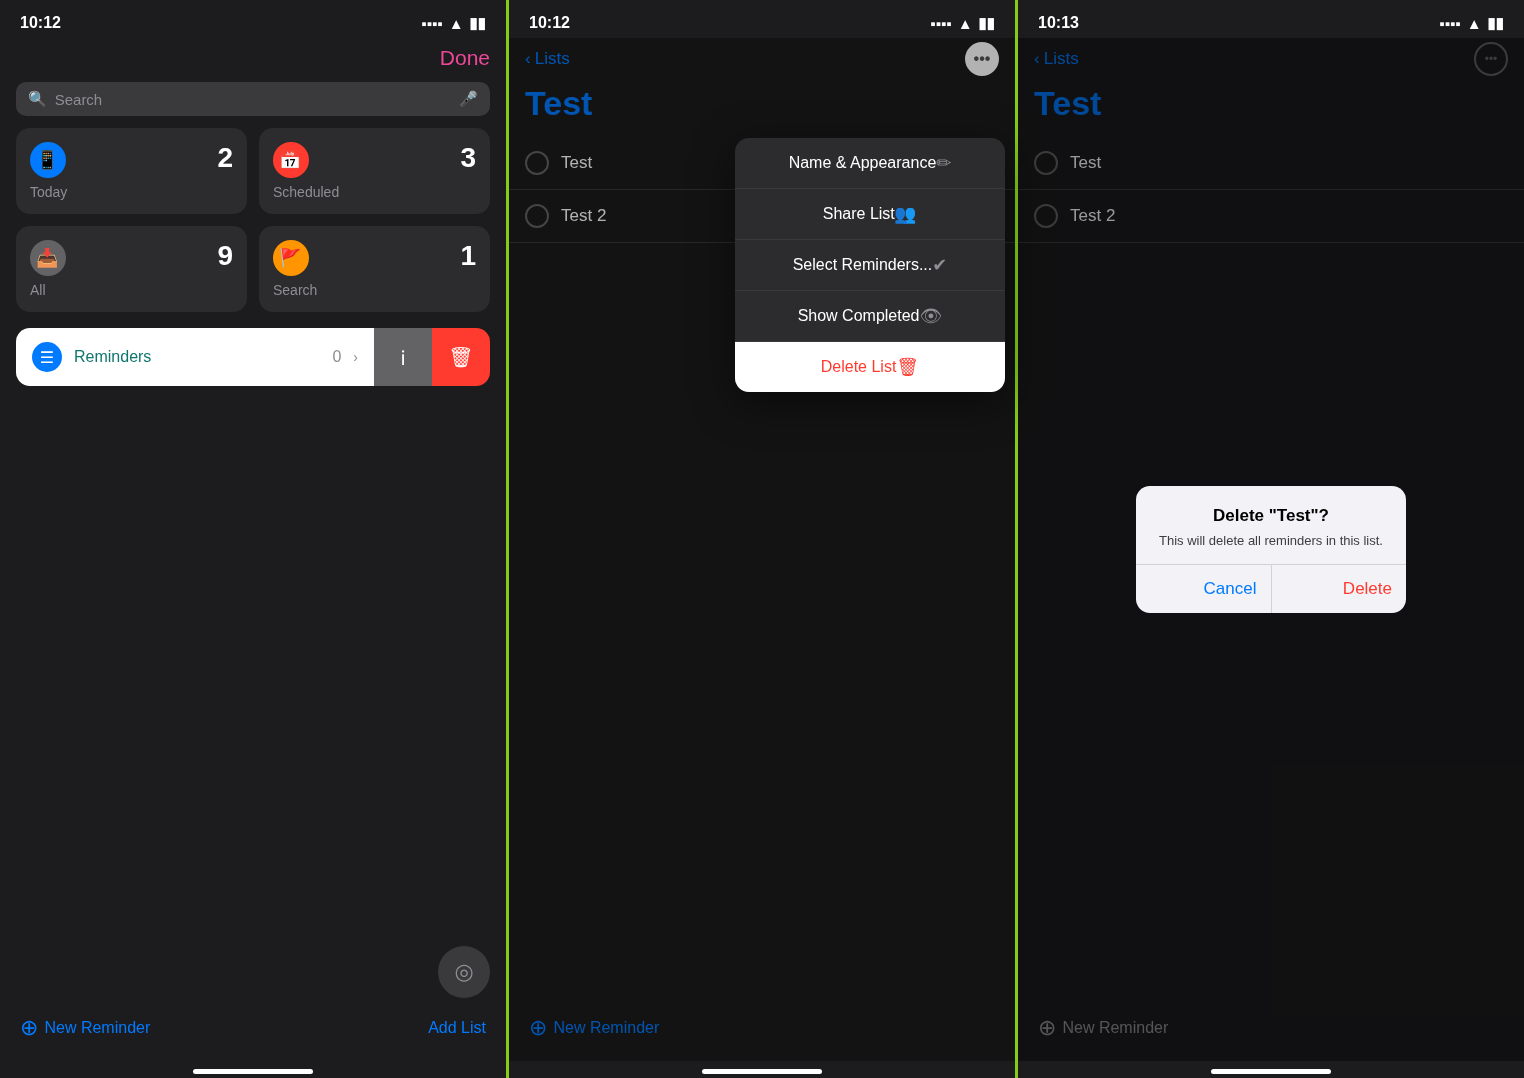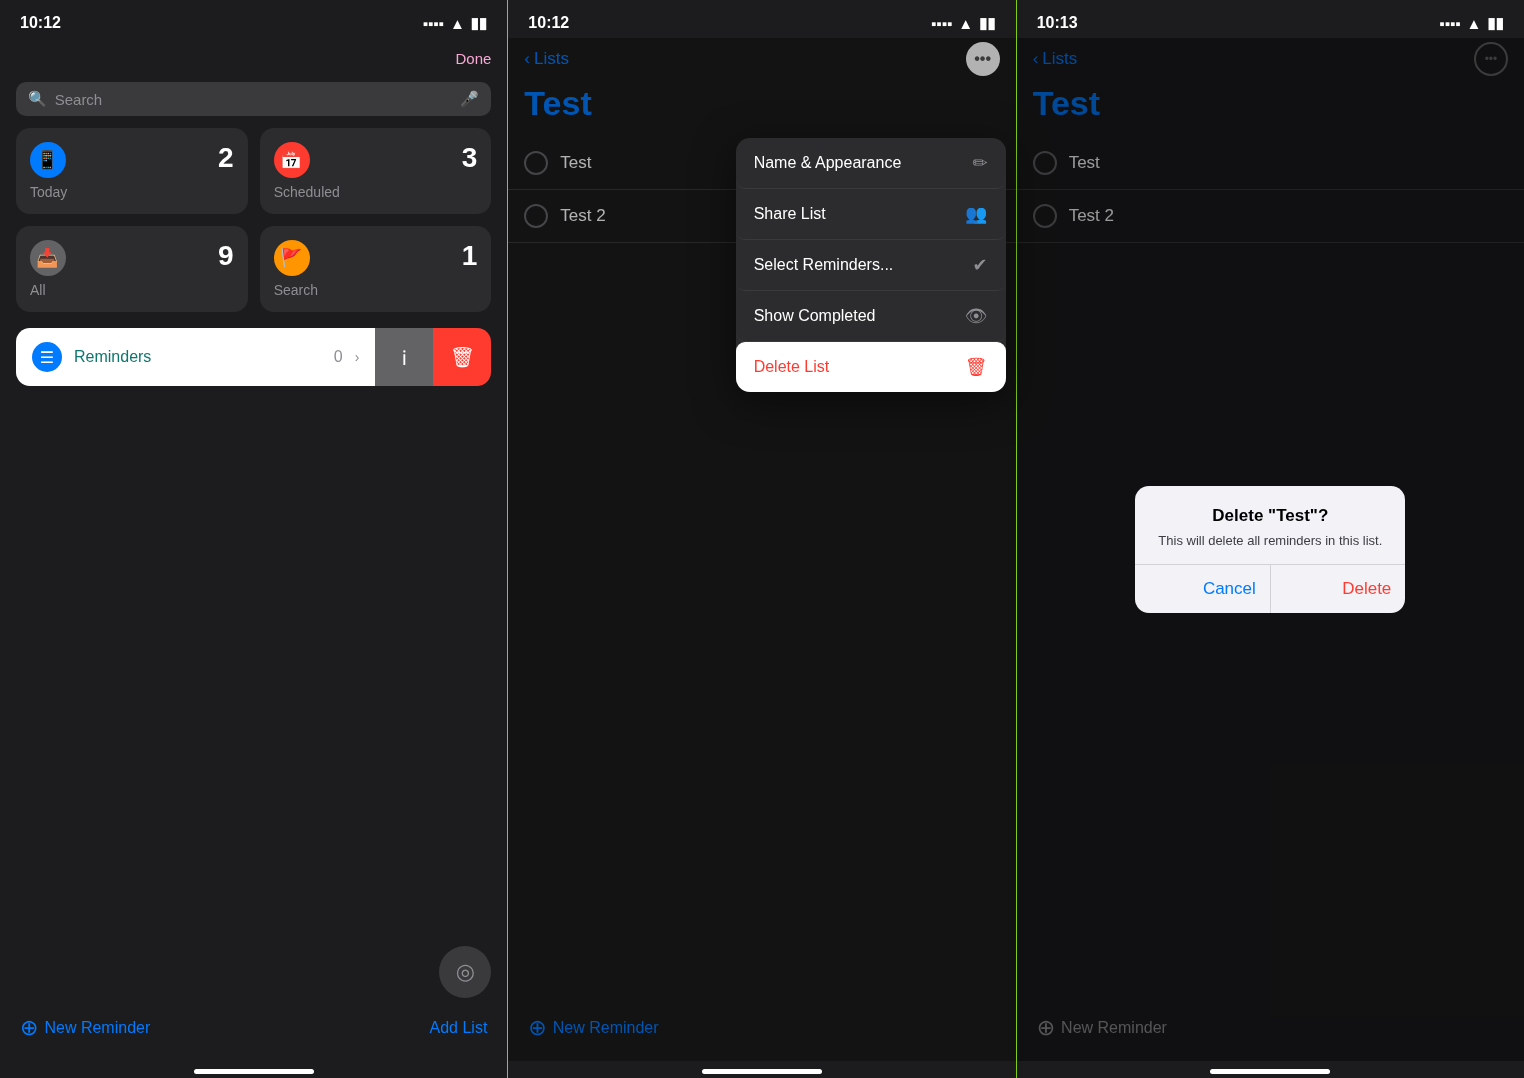--- a/index.html
+++ b/index.html
@@ -12,21 +12,21 @@
       overflow: hidden;
     }
 
     
     .phone {
       flex: 1;
       display: flex;
       flex-direction: column;
       background: #1c1c1e;
       position: relative;
-      border-right: 1px solid #84cc16;
+      border-right: 3px solid #84cc16;
     }
 
     
     .status-bar {
       display: flex;
       justify-content: space-between;
       align-items: center;
       padding: 14px 20px 6px;
       color: #fff;
       font-size: 15px;
@@ -43,22 +43,22 @@
       overflow: hidden;
     }
     .nav-bar {
       display: flex;
       justify-content: flex-end;
       align-items: center;
       padding: 4px 16px 8px;
       min-height: 44px;
     }
     .nav-done {
-      color: #f9a8d4;
-      font-size: 15px;
+      color: #ec4899;
+      font-size: 21px;
       font-weight: 400;
     }
     .search-bar {
       display: flex;
       align-items: center;
       background: #3a3a3c;
       border-radius: 10px;
       margin: 0 16px 12px;
       padding: 8px 12px;
       gap: 8px;
@@ -218,24 +218,23 @@
       background: #2c2c2e;
       border-radius: 14px;
       width: 270px;
       overflow: hidden;
       z-index: 10;
       box-shadow: 0 10px 40px rgba(0,0,0,0.5);
     }
     .menu-item {
       display: flex;
       align-items: center;
-      justify-content: space-between;
+      justify-content: center;
       padding: 14px 18px;
       border-bottom: 1px solid #3a3a3c;
-      border-radius: 9px;
     }
     .menu-item:last-child { border-bottom: none; }
     .menu-item-text { color: #fff; font-size: 16px; }
     .menu-item-icon { font-size: 18px; color: #8e8e93; }
     .menu-item.delete { background: #fff; }
     .menu-item.delete .menu-item-text { color: #FF3B30; }
     .menu-item.delete .menu-item-icon { color: #FF3B30; }
 
     
     .screen3 { flex: 1; display: flex; flex-direction: column; position: relative; }

